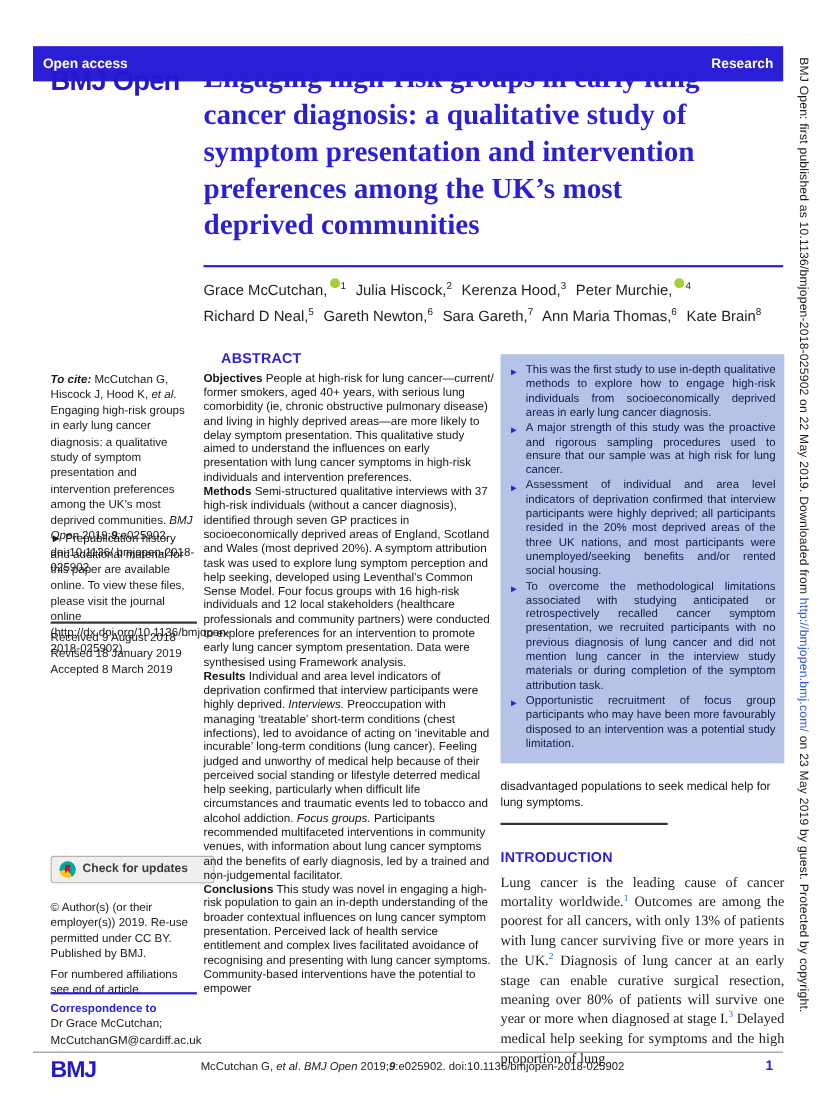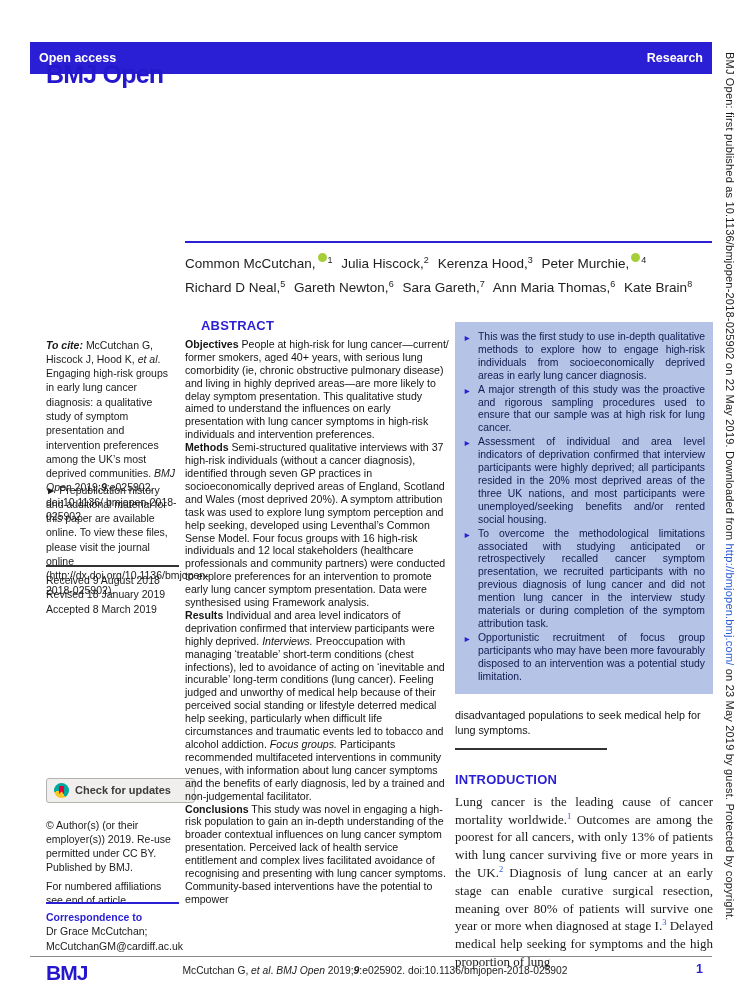--- a/index.html
+++ b/index.html
@@ -74,25 +74,32 @@
 <div id="page">
 
   <div class="topbar">
     <span>Open access</span>
     <span>Research</span>
   </div>
 
   <div class="vstrip"><span>BMJ Open: first published as 10.1136/bmjopen-2018-025902 on 22 May 2019. Downloaded from </span><span class="lnk">http://bmjopen.bmj.com/</span><span> on 23 May 2019 by guest. Protected by copyright.</span></div>
 
   <div class="logo">BMJ Open</div>
+  <div class="title">
+    <div>Engaging high-risk groups in early lung</div>
+    <div>cancer diagnosis: a qualitative study of</div>
+    <div>symptom presentation and intervention</div>
+    <div>preferences among the UK’s most</div>
+    <div>deprived communities</div>
+  </div>
   <div class="title-rule"></div>
 
   <div class="authors">
     <div>
-      <span class="au"><span>Common McCutchan,</span><span class="orcid"></span><sup>1</sup></span>
+      <span class="au"><span>Grace McCutchan,</span><span class="orcid"></span><sup>1</sup></span>
       <span class="au"><span>Julia Hiscock,</span><sup>2</sup></span>
       <span class="au"><span>Kerenza Hood,</span><sup>3</sup></span>
       <span class="au"><span>Peter Murchie,</span><span class="orcid"></span><sup>4</sup></span>
     </div>
     <div>
       <span class="au"><span>Richard D Neal,</span><sup>5</sup></span>
       <span class="au"><span>Gareth Newton,</span><sup>6</sup></span>
       <span class="au"><span>Sara Gareth,</span><sup>7</sup></span>
       <span class="au"><span>Ann Maria Thomas,</span><sup>6</sup></span>
       <span class="au"><span>Kate Brain</span><sup>8</sup></span>

